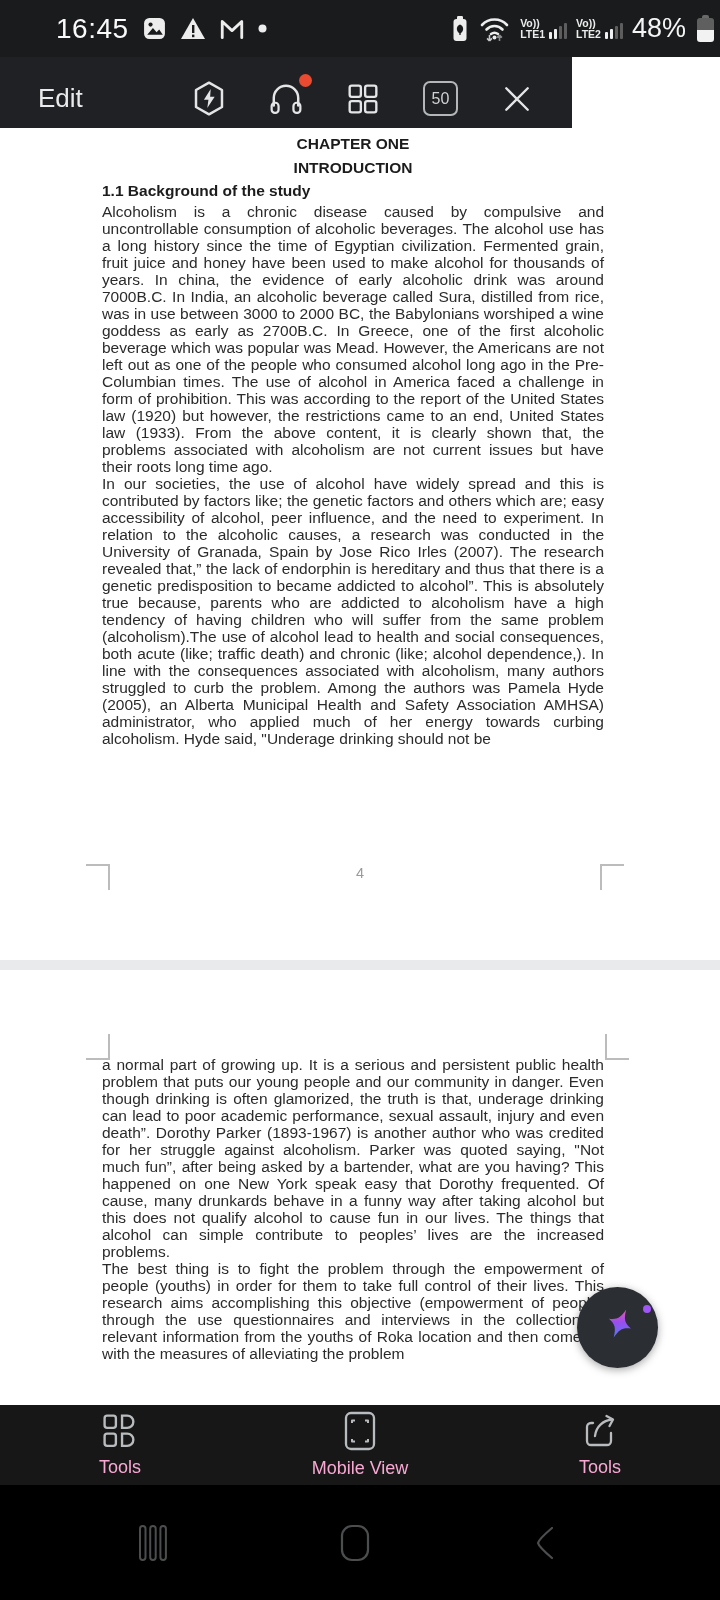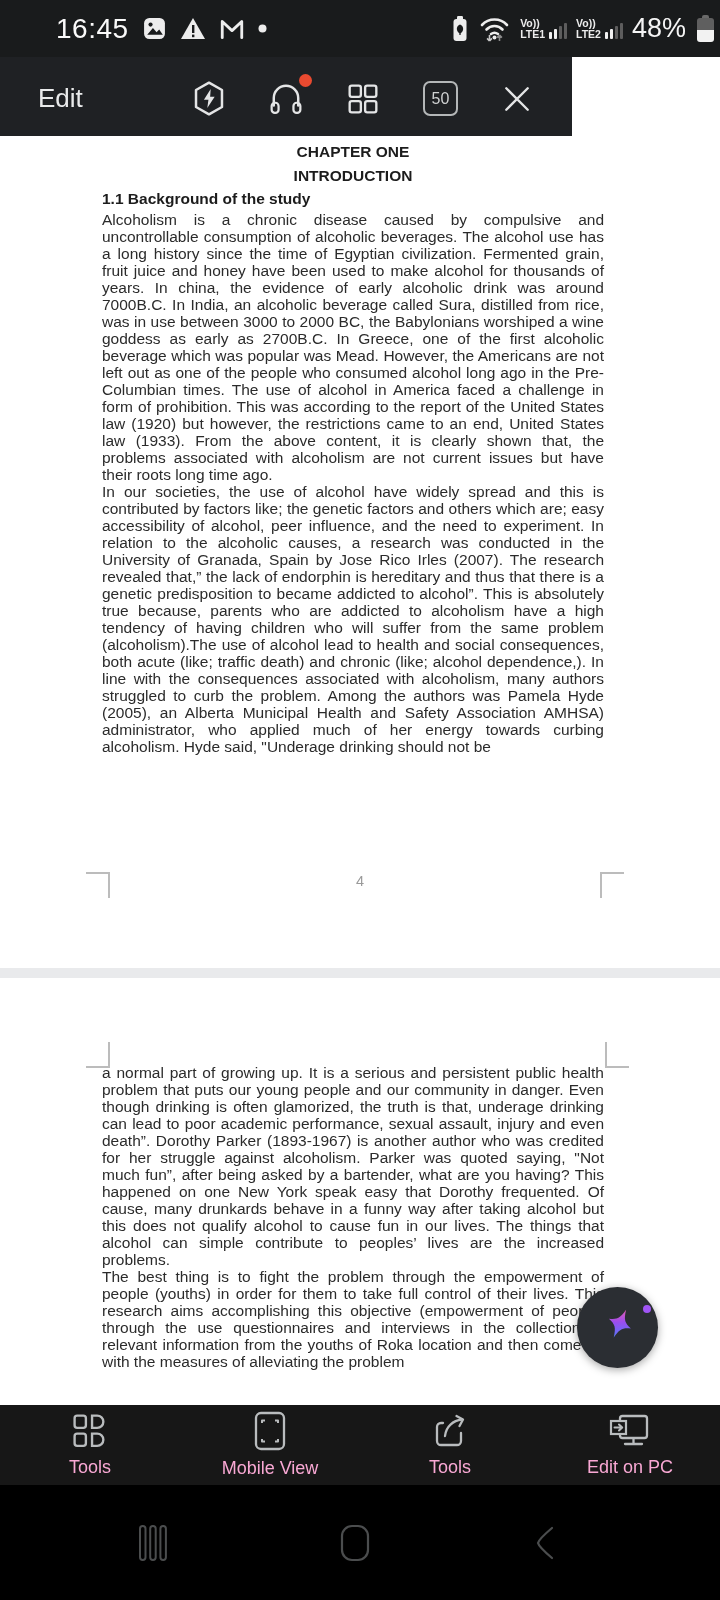--- a/index.html
+++ b/index.html
@@ -24,21 +24,21 @@
   
   .appbar{position:absolute;top:57px;left:0;width:572px;height:83px;background:#1f2124;
           display:flex;align-items:center;}
   .appbar-title{font-size:26px;color:#e9eaeb;padding-left:38px;}
   .appbar-icons{margin-left:auto;display:flex;align-items:center;gap:44px;padding-right:40px;}
   .icon-wrap{position:relative;display:flex;align-items:center;justify-content:center;}
   .reddot{position:absolute;top:-8px;right:-9px;width:13px;height:13px;border-radius:50%;background:#e94a30;}
   .badge50{width:31px;height:31px;border:2px solid #b4b7b8;border-radius:7px;display:flex;
            align-items:center;justify-content:center;font-size:16px;color:#cfd1d2;}
   
-  .doc{position:absolute;top:136px;left:0;width:720px;height:1265px;background:#fff;overflow:hidden;}
+  .doc{position:absolute;top:128px;left:0;width:720px;height:1265px;background:#fff;overflow:hidden;}
   .page1{position:relative;height:832px;padding:4px 116px 0 102px;box-sizing:border-box;overflow:hidden;}
   .sep{height:10px;background:#e9eaec;}
   .page2{position:relative;height:423px;padding:86px 116px 0 102px;box-sizing:border-box;overflow:hidden;}
   .body-text{font-size:15.5px;line-height:17px;color:#2b2b2b;text-align:justify;margin:0;}
   .h-center{font-size:15.5px;line-height:23.7px;font-weight:700;color:#1c1c1c;text-align:center;margin:0;}
   .h-left{font-size:15.5px;line-height:23.7px;font-weight:700;color:#1c1c1c;text-align:left;margin:0;}
   .pagenum{position:absolute;left:0;right:0;top:737px;text-align:center;font-size:14.5px;color:#9a9a9a;}
   .mark{position:absolute;width:22px;height:24px;}
   .mk1l{left:86px;top:736px;border-top:2px solid #bcbcbc;border-right:2px solid #bcbcbc;}
   .mk1r{left:600px;top:736px;border-top:2px solid #bcbcbc;border-left:2px solid #bcbcbc;}
@@ -234,30 +234,20 @@
       <span class="bt-label">Mobile View</span>
     </div>
     <div class="bt-item">
       <svg width="38" height="37" viewBox="0 0 38 37">
         <path d="M12 10 h-2 a4 4 0 0 0 -4 4 v14 a4 4 0 0 0 4 4 h16 a4 4 0 0 0 4 -4 v-8" fill="none" stroke="#b9bcbe" stroke-width="2.3" stroke-linecap="round"></path>
         <path d="M14 23 C15 13.5 22 7.5 31 6.5" fill="none" stroke="#b9bcbe" stroke-width="2.3" stroke-linecap="round"></path>
         <path d="M25.5 3 L32 6.5 L28.5 13" fill="none" stroke="#b9bcbe" stroke-width="2.3" stroke-linecap="round" stroke-linejoin="round"></path>
       </svg>
       <span class="bt-label">Tools</span>
     </div>
-    <div class="bt-item">
-      <svg width="42" height="38" viewBox="0 0 42 38">
-        <rect x="11" y="4" width="27" height="22" rx="2.5" fill="none" stroke="#b9bcbe" stroke-width="2.3"></rect>
-        <path d="M16 32 h17" stroke="#b9bcbe" stroke-width="2.3" stroke-linecap="round"></path>
-        <path d="M24.5 26 v6" stroke="#b9bcbe" stroke-width="2.3"></path>
-        <rect x="2" y="9" width="15" height="13" fill="#171717" stroke="#b9bcbe" stroke-width="2.2"></rect>
-        <path d="M5.5 15.5 h7 M10 12.5 l3.2 3 L10 18.5" fill="none" stroke="#b9bcbe" stroke-width="2" stroke-linecap="round" stroke-linejoin="round"></path>
-      </svg>
-      <span class="bt-label">Edit on PC</span>
-    </div>
   </div>
 
   <div class="nav">
     <span class="nav-btn nav-recents">
       <svg width="40" height="40" viewBox="0 0 40 40">
         <rect x="7" y="3" width="5.5" height="34" rx="2.7" fill="none" stroke="#4b4d4e" stroke-width="2"></rect>
         <rect x="17.2" y="3" width="5.5" height="34" rx="2.7" fill="none" stroke="#4b4d4e" stroke-width="2"></rect>
         <rect x="27.4" y="3" width="5.5" height="34" rx="2.7" fill="none" stroke="#4b4d4e" stroke-width="2"></rect>
       </svg>
     </span>

